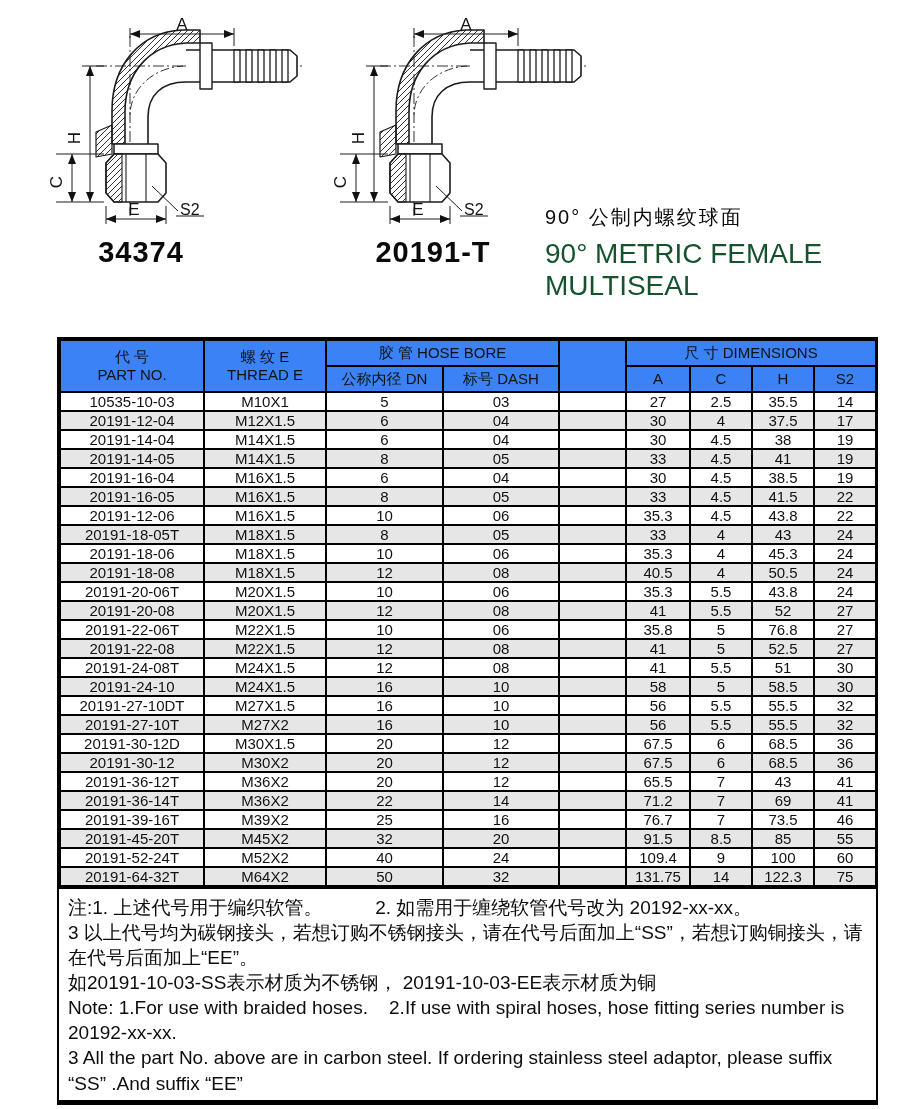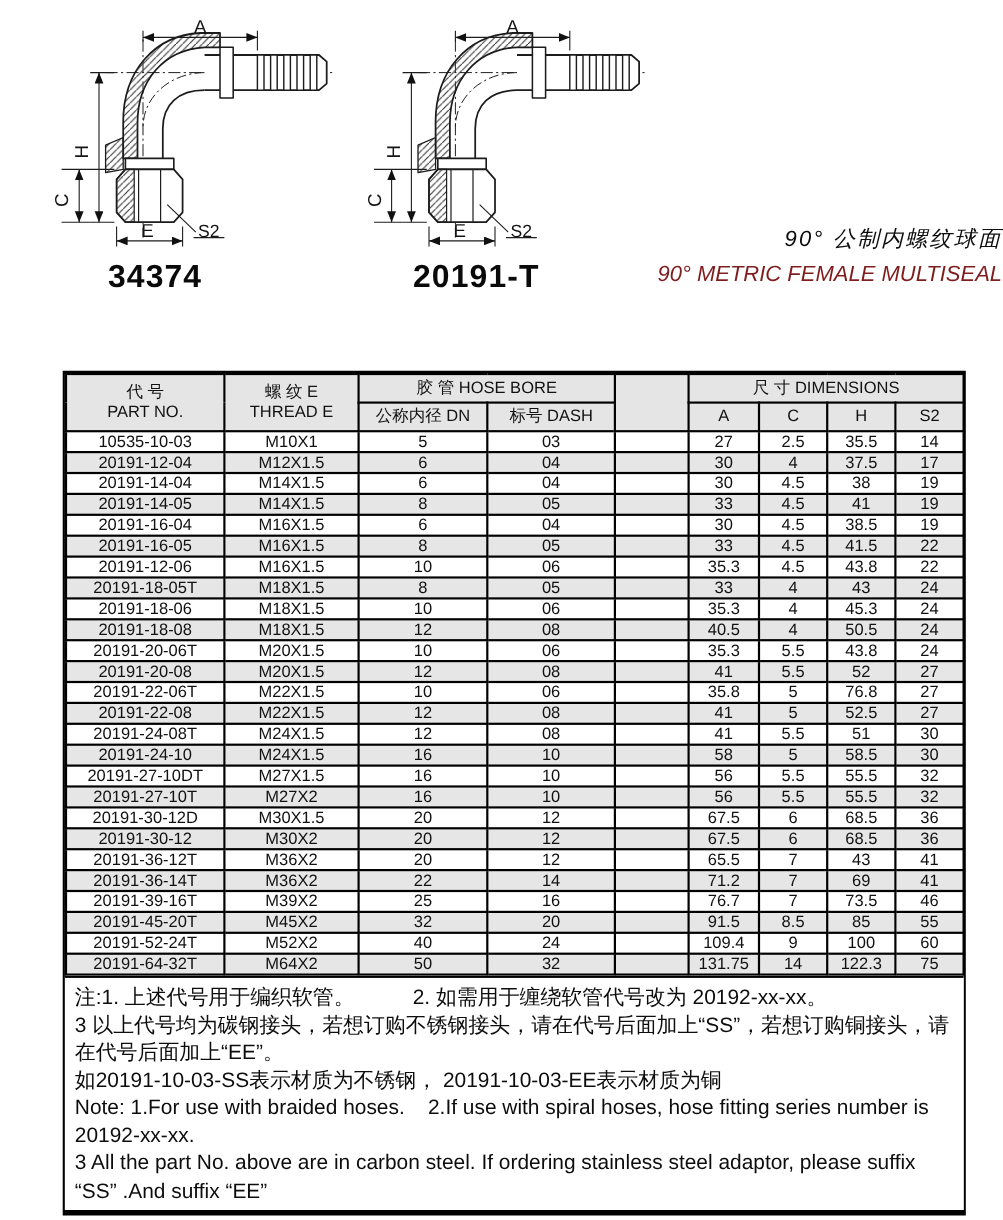--- a/index.html
+++ b/index.html
@@ -18,35 +18,35 @@
   .fig-caption {
     position:absolute; top:236px; width:150px;
     font-size:29px; font-weight:bold; text-align:center; letter-spacing:1px;
     color:#0a0a0a;
   }
   #cap1 { left:66px; }
   #cap2 { left:358px; }
   .dim-label { font-size:17px; fill:#141414; font-family:"Liberation Sans",sans-serif; }
 
   
-  .title-block { position:absolute; left:545px; top:204px; width:366px; text-align:right;font-style:italic; }
+  .title-block { position:absolute; left:545px; top:204px; width:366px; text-align:left; }
   .title-cn { font-size:20px; letter-spacing:2px; margin-bottom:7px; color:#0d0d0d; }
-  .title-en { font-size:20px; color:#7f1d1d; }
+  .title-en { font-size:28px; color:#14532d; }
 
   
   .sheet {
     position:absolute; left:57px; top:337px; width:821px;
     border:2.5px solid #000; border-bottom:5px solid #000; background:#fff;
   }
   table.spec { border-collapse:collapse; table-layout:fixed; width:100%; }
   table.spec th, table.spec td {
     border:2px solid #000; text-align:center; overflow:hidden; white-space:nowrap;
   }
   table.spec th {
-    background:#e5e5e5; font-weight:normal; font-size:15px;
+    background:#3b82f6; font-weight:normal; font-size:15px;
     line-height:1.2; padding:2px 0; height:26px;
   }
   table.spec td { font-size:15px; height:19px; padding:0; line-height:1.05; }
   table.spec tr.stripe td { background:#e6e6e6; }
 
   
   .notes { border-top:2px solid #000; padding:6px 8px 4px 9px; background:#fff; }
   .note-line { font-size:19px; line-height:1.32; white-space:pre-wrap; color:#0d0d0d; }
 </style>
 </head>

